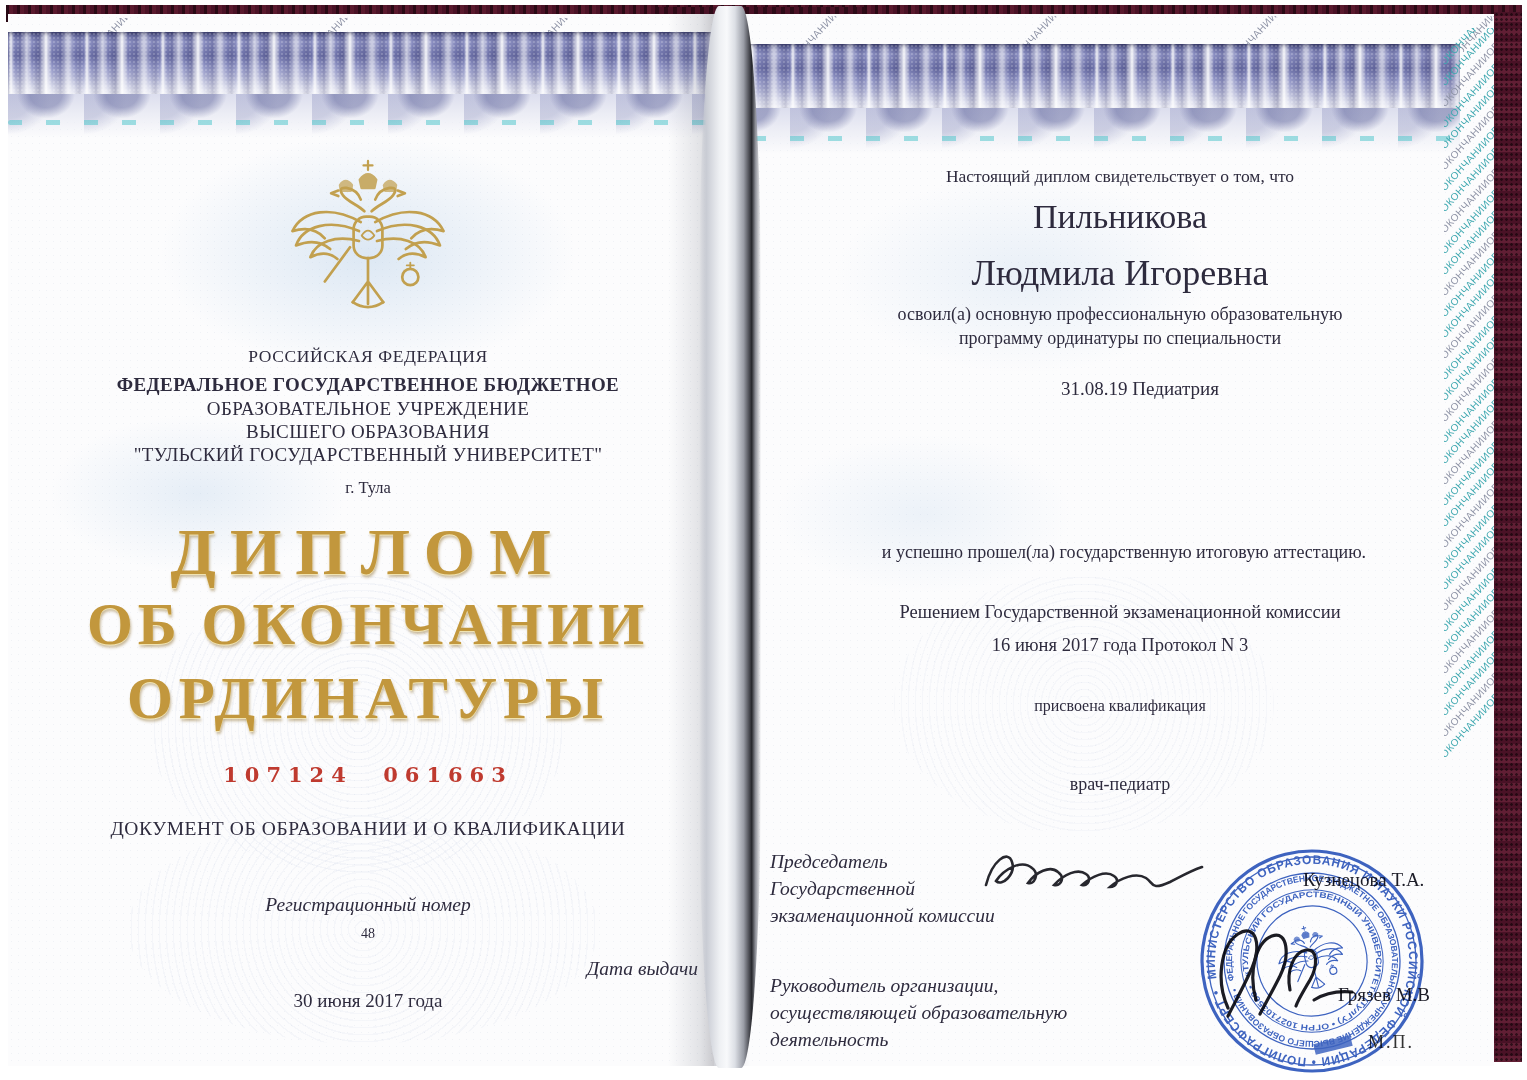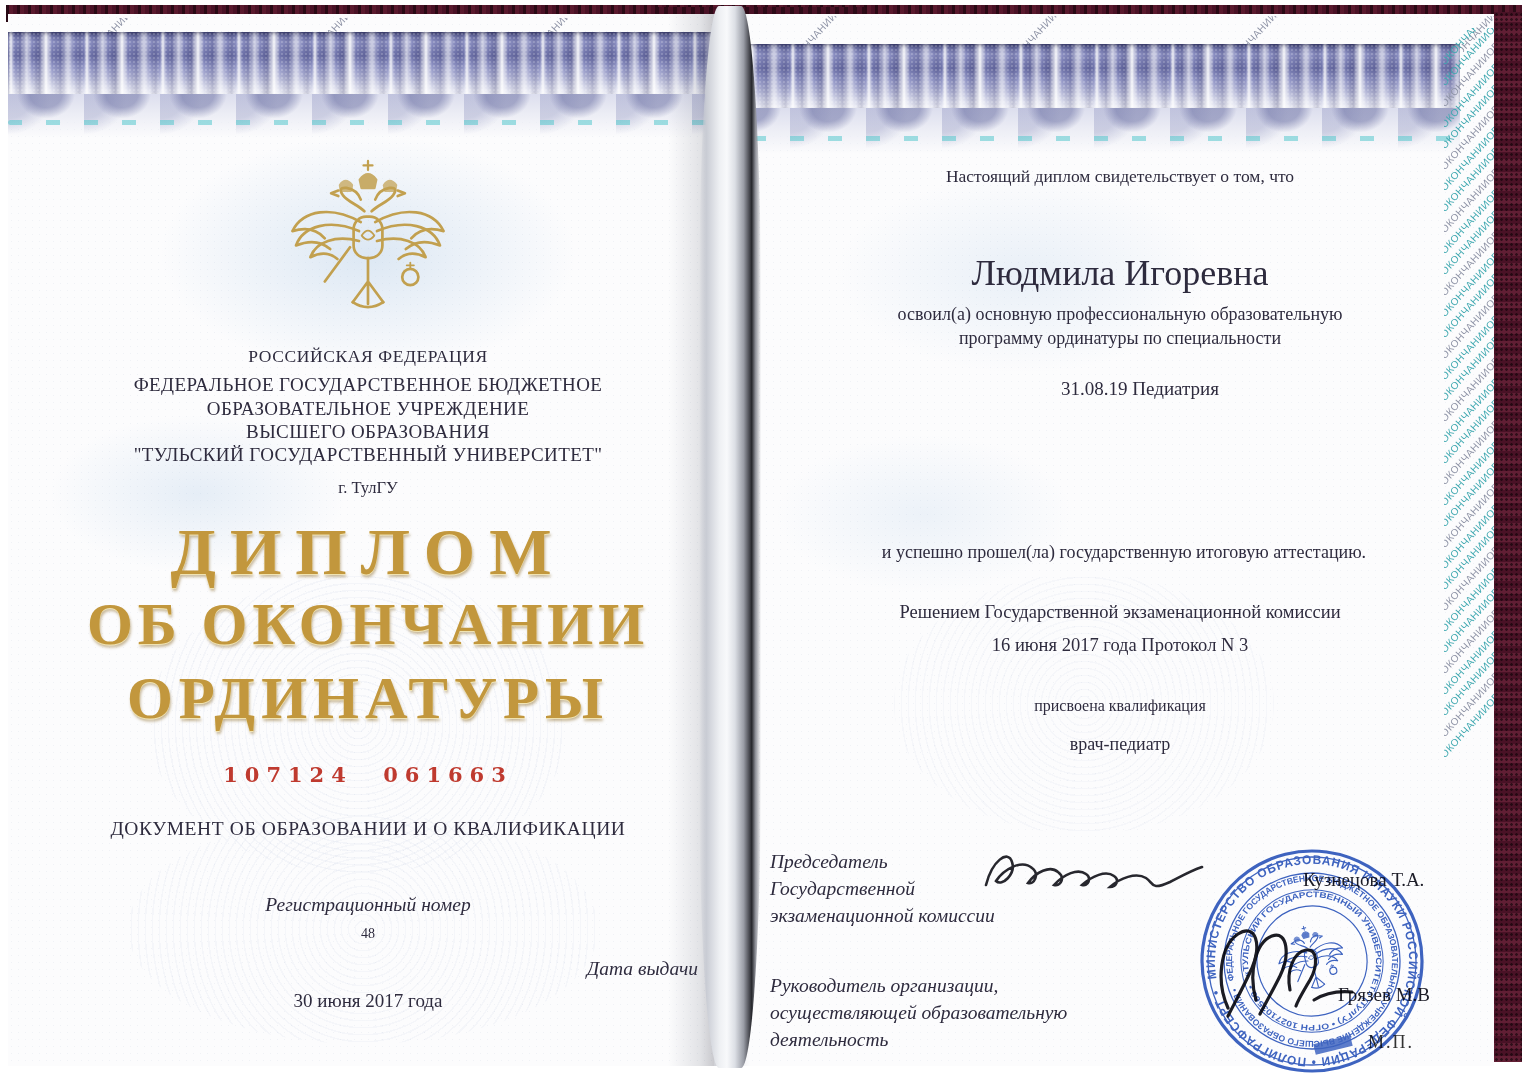--- a/index.html
+++ b/index.html
@@ -184,25 +184,25 @@
   <div class="band-guilloche" style="left:0;top:18px;width:706px;height:62px;"></div>
   <div class="band-fade" style="left:0;top:80px;width:706px;height:44px;"></div>
   <div class="wave-line" style="left:0;top:106px;width:706px;"></div>
 
   <div class="content-left">
     <svg class="abs" style="left:240px;top:134px;width:180px;height:186px;color:#c2a04f;" viewBox="0 0 200 190">
       <use href="#eagle"></use>
     </svg>
 
     <div class="abs center caps" style="top:332px;font-size:17.5px;">РОССИЙСКАЯ ФЕДЕРАЦИЯ</div>
-    <div class="abs center org-line" style="top:360px;">ФЕДЕРАЛЬНОЕ ГОСУДАРСТВЕННОЕ БЮДЖЕТНОЕ</div>
+    <div class="abs center org-line" style="top:360px;font-weight:bold;">ФЕДЕРАЛЬНОЕ ГОСУДАРСТВЕННОЕ БЮДЖЕТНОЕ</div>
     <div class="abs center org-line" style="top:384px;">ОБРАЗОВАТЕЛЬНОЕ УЧРЕЖДЕНИЕ</div>
     <div class="abs center org-line" style="top:407px;">ВЫСШЕГО ОБРАЗОВАНИЯ</div>
     <div class="abs center org-line" style="top:430px;">"ТУЛЬСКИЙ ГОСУДАРСТВЕННЫЙ УНИВЕРСИТЕТ"</div>
-    <div class="abs center" style="top:464px;font-size:16.5px;">г. ТулГУ</div>
+    <div class="abs center" style="top:464px;font-size:16.5px;">г. Тула</div>
 
     <div class="abs center gold-title" style="top:500px;font-size:66px;letter-spacing:14px;">ДИПЛОМ</div>
     <div class="abs center gold-title" style="top:576px;font-size:59px;letter-spacing:5px;">ОБ ОКОНЧАНИИ</div>
     <div class="abs center gold-title" style="top:650px;font-size:59px;letter-spacing:6px;">ОРДИНАТУРЫ</div>
 
     <div class="abs center serial" style="top:748px;">107124 061663</div>
 
     <div class="abs center caps" style="top:804px;font-size:19.5px;">ДОКУМЕНТ ОБ ОБРАЗОВАНИИ И О КВАЛИФИКАЦИИ</div>
 
     <div class="abs center italic" style="top:880px;font-size:19.5px;">Регистрационный номер</div>
@@ -259,29 +259,30 @@
       <span>ДИПЛОМОБОКОНЧАНИИОРДИНАТУРЫ</span>
       <span>ДИПЛОМОБОКОНЧАНИИОРДИНАТУРЫ</span>
       <span>ДИПЛОМОБОКОНЧАНИИОРДИНАТУРЫ</span>
       <span>ДИПЛОМОБОКОНЧАНИИОРДИНАТУРЫ</span>
       <span>ДИПЛОМОБОКОНЧАНИИОРДИНАТУРЫ</span>
       <span>ДИПЛОМОБОКОНЧАНИИОРДИНАТУРЫ</span>
     </div>
 
   <div class="content-right">
     <div class="abs center" style="top:152px;font-size:17.5px;">Настоящий диплом свидетельствует о том, что</div>
+    <div class="abs center" style="top:184px;font-size:34px;">Пильникова</div>
     <div class="abs center" style="top:238px;font-size:36px;">Людмила Игоревна</div>
     <div class="abs center" style="top:290px;font-size:18px;">освоил(а) основную профессиональную образовательную</div>
     <div class="abs center" style="top:314px;font-size:18px;">программу ординатуры по специальности</div>
     <div class="abs center" style="top:364px;font-size:19px;padding-left:40px;">31.08.19 Педиатрия</div>
     <div class="abs center" style="top:528px;font-size:18px;padding-left:8px;">и успешно прошел(ла) государственную итоговую аттестацию.</div>
     <div class="abs center" style="top:588px;font-size:18.5px;">Решением Государственной экзаменационной комиссии</div>
     <div class="abs center" style="top:621px;font-size:18.5px;">16 июня 2017 года Протокол N 3</div>
     <div class="abs center" style="top:683px;font-size:16px;">присвоена квалификация</div>
-    <div class="abs center" style="top:720px;font-size:18px;text-align:center;">врач-педиатр</div>
+    <div class="abs center" style="top:760px;font-size:18px;text-align:center;">врач-педиатр</div>
 
     <div class="abs label-block" style="left:10px;top:834px;width:290px;">
       <div>Председатель</div>
       <div>Государственной</div>
       <div>экзаменационной комиссии</div>
     </div>
 
     <div class="abs label-block" style="left:10px;top:958px;width:340px;">
       <div>Руководитель организации,</div>
       <div>осуществляющей образовательную</div>

